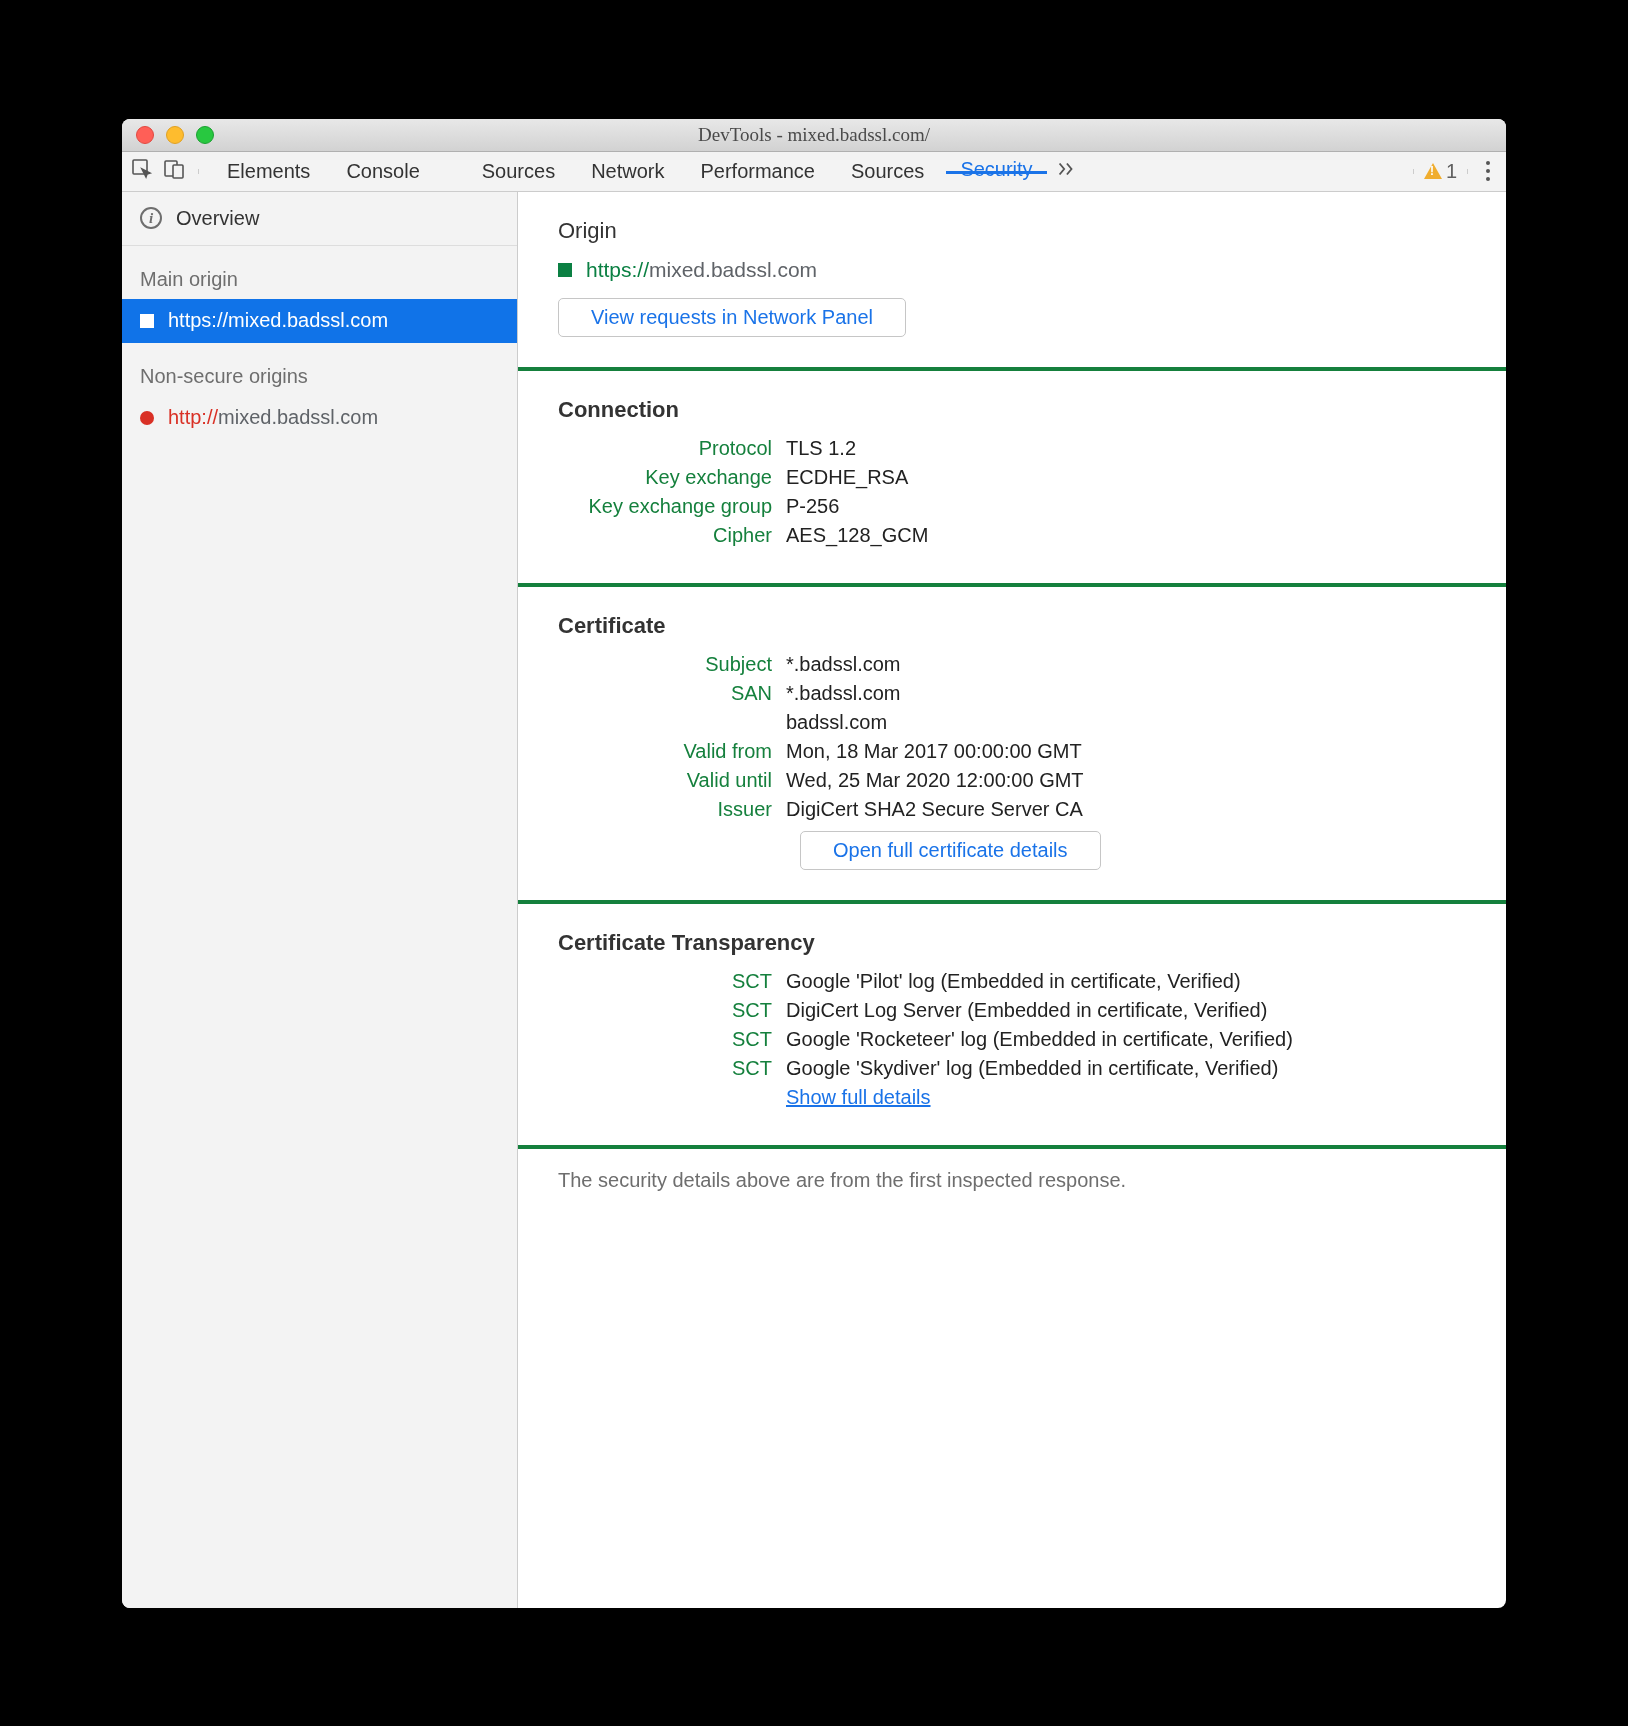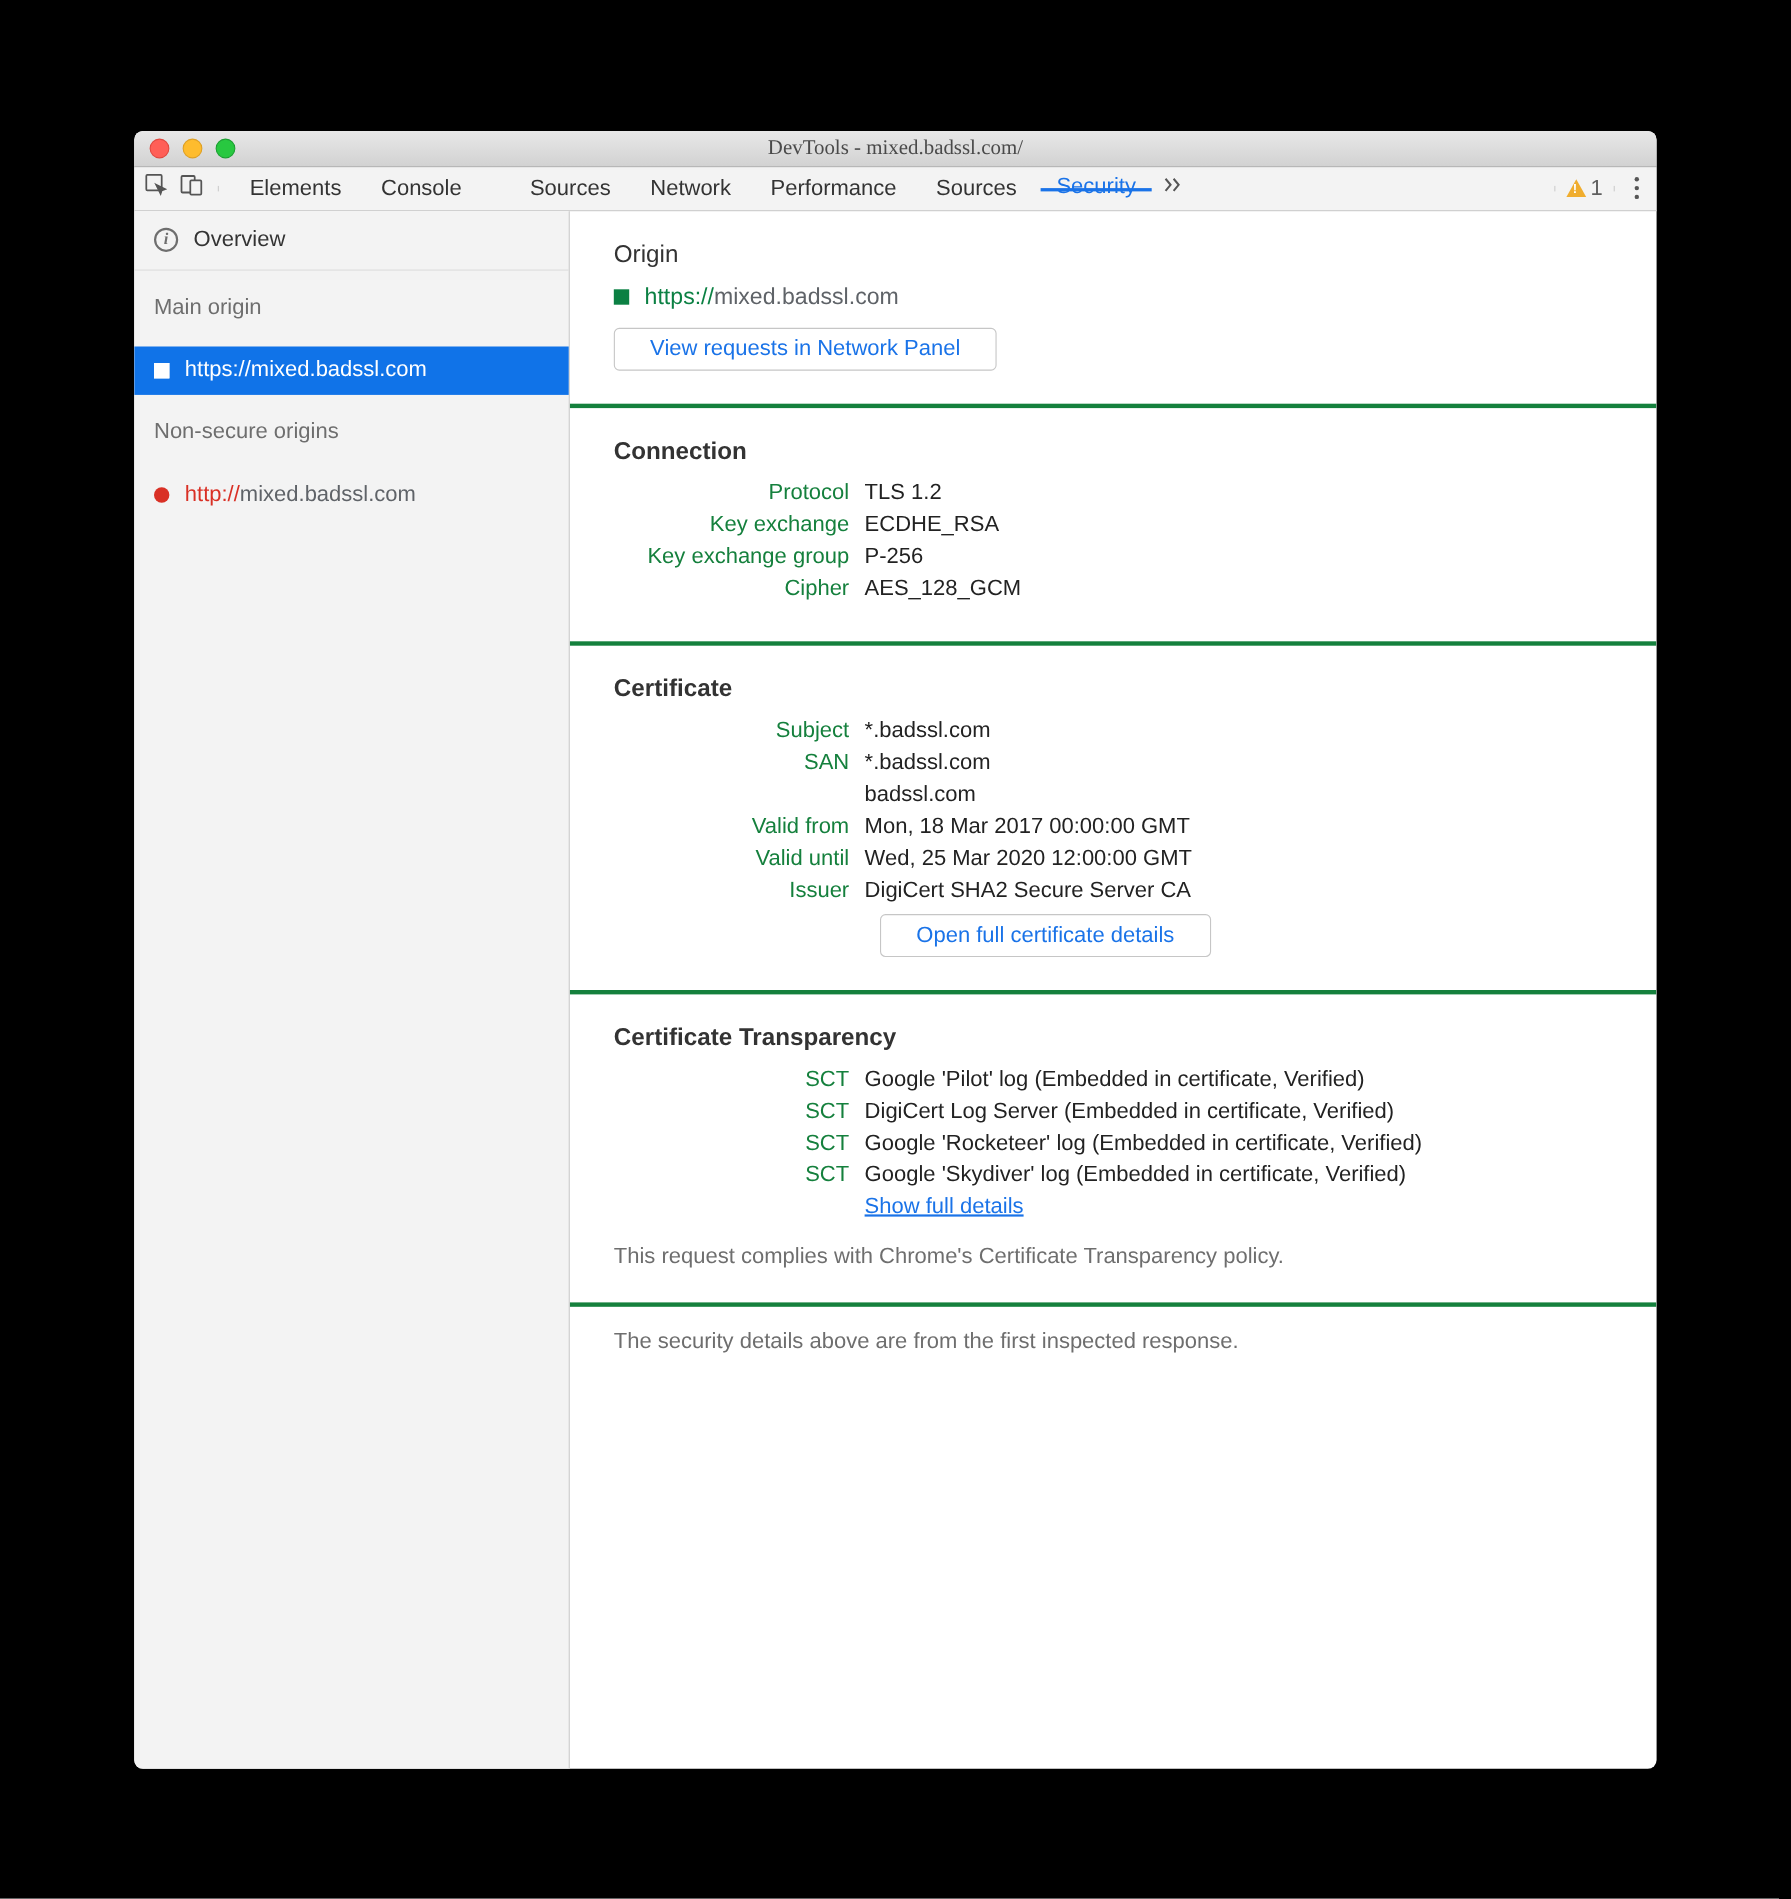--- a/index.html
+++ b/index.html
@@ -60,21 +60,21 @@
   .warn-tri:after{content:"!";position:absolute;left:-3px;top:1px;font-size:12px;color:#fff;font-weight:bold;}
   .kebab { display:flex; flex-direction:column; gap:4px; padding:0 8px;}
   .kebab span{width:4px;height:4px;background:#555;border-radius:50%;}
   .chevrons svg{width:22px;height:22px;stroke:#555;}
   
   .body { display:flex; height: 1416px;}
   .sidebar { width: 396px; background:#f3f3f3; border-right:1px solid #ccc;}
   .side-row { height:54px; display:flex; align-items:center; padding:0 18px; font-size:20px; color:#333;}
   .ov-row{border-bottom:1px solid #ddd; gap:14px;}
   .info-icon{width:22px;height:22px;border:2px solid #6e6e6e;border-radius:50%;display:flex;align-items:center;justify-content:center;font-family:Georgia,serif;font-style:italic;font-weight:bold;font-size:15px;color:#6e6e6e;}
-  .side-heading{font-size:20px; color:#6e6e6e; padding:22px 18px 24px;}
+  .side-heading{font-size:20px; color:#6e6e6e; padding:22px 18px 8px;}
   .origin-item{display:flex;align-items:center;gap:14px;height:44px;padding:0 18px;font-size:20px;}
   .origin-item.selected{background:#1073e8;color:#fff;}
   .sq{width:14px;height:14px;}
   .sq.green{background:#0b8043;}
   .sq.white{background:#fff;border:1px solid #fff;}
   .sq.red{background:#d93025;border-radius:50%;}
   .scheme-green{color:#0b8043;}
   .scheme-red{color:#d93025;}
   .host-gray{color:#5f6368;}
   .main{flex:1;overflow:auto;}
@@ -241,19 +241,18 @@
             <div class="kv-val">Google 'Rocketeer' log (Embedded in certificate, Verified)</div>
           </div>
         <div class="kv-row">
             <div class="kv-label">SCT</div>
             <div class="kv-val">Google 'Skydiver' log (Embedded in certificate, Verified)</div>
           </div>
         <div class="kv-row">
             <div class="kv-label"></div>
             <div class="kv-val"><span class="link">Show full details</span></div>
           </div>
-        <div class="footnote" style="padding:16px 0 0">This request complies with Chrome's Certificate Transparency policy.</div>
       </div>
 
       <div class="footnote">The security details above are from the first inspected response.</div>
     </div>
   </div>
 </div>
 
 </body></html>

